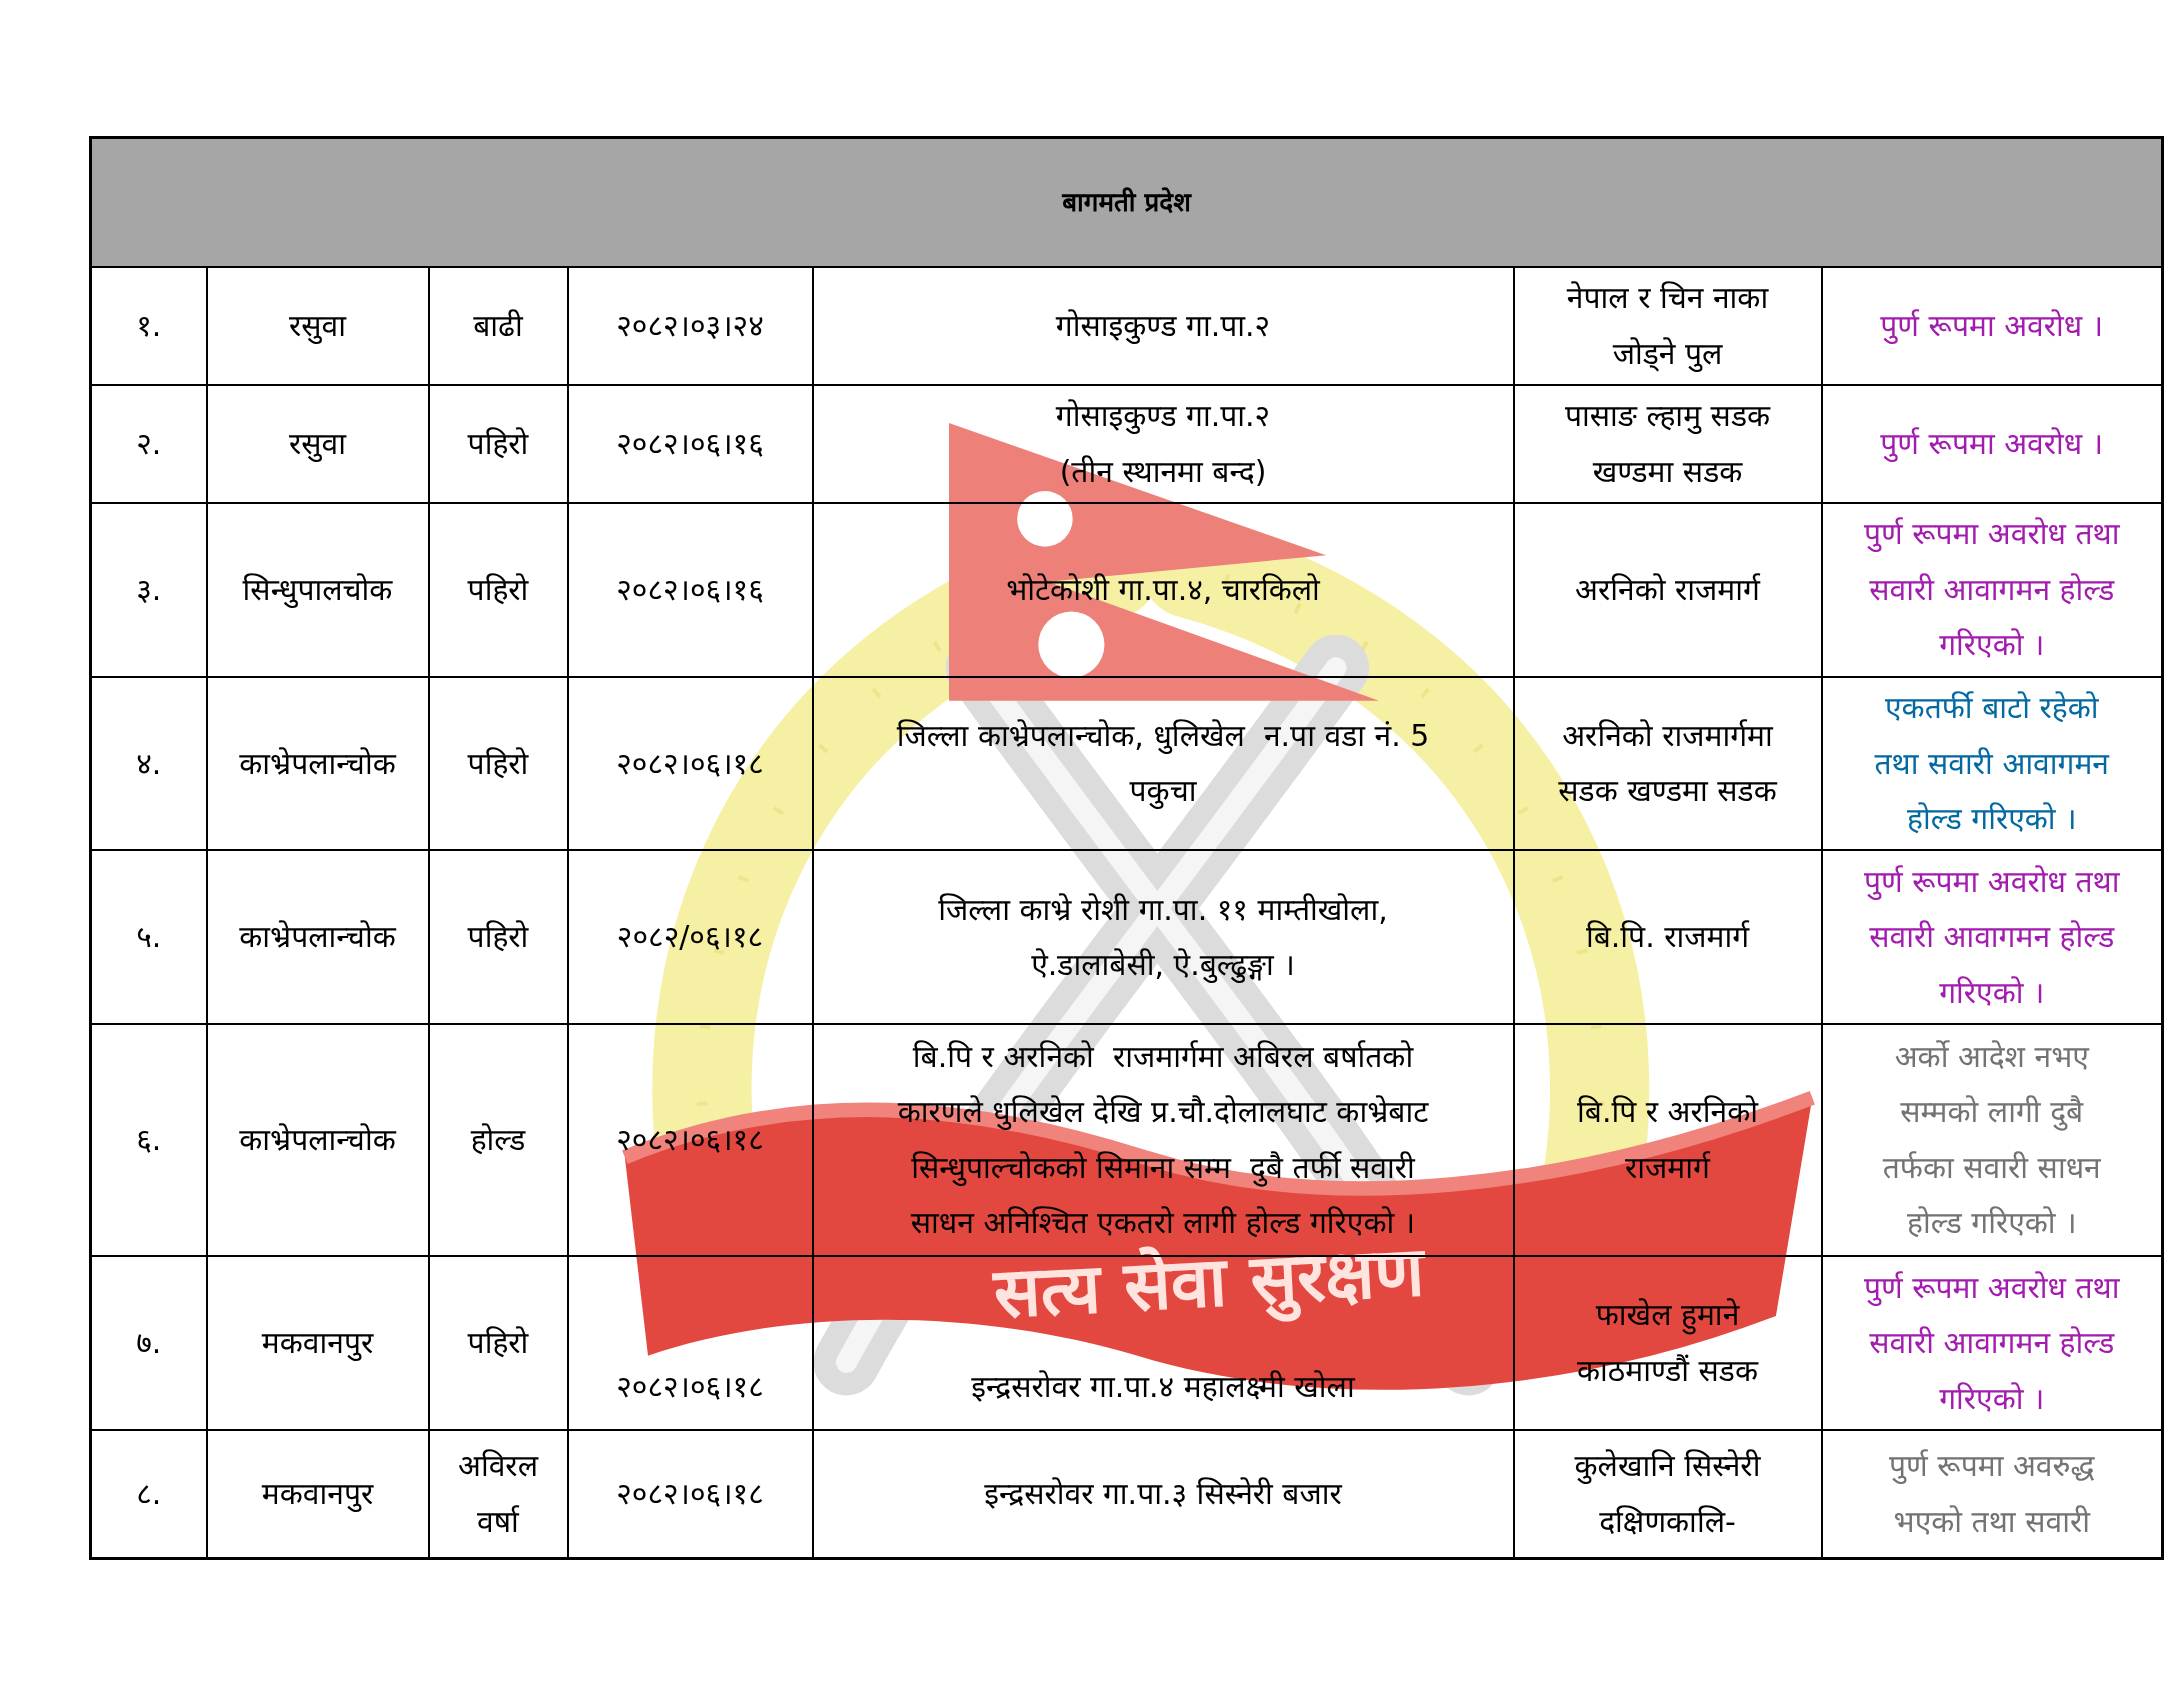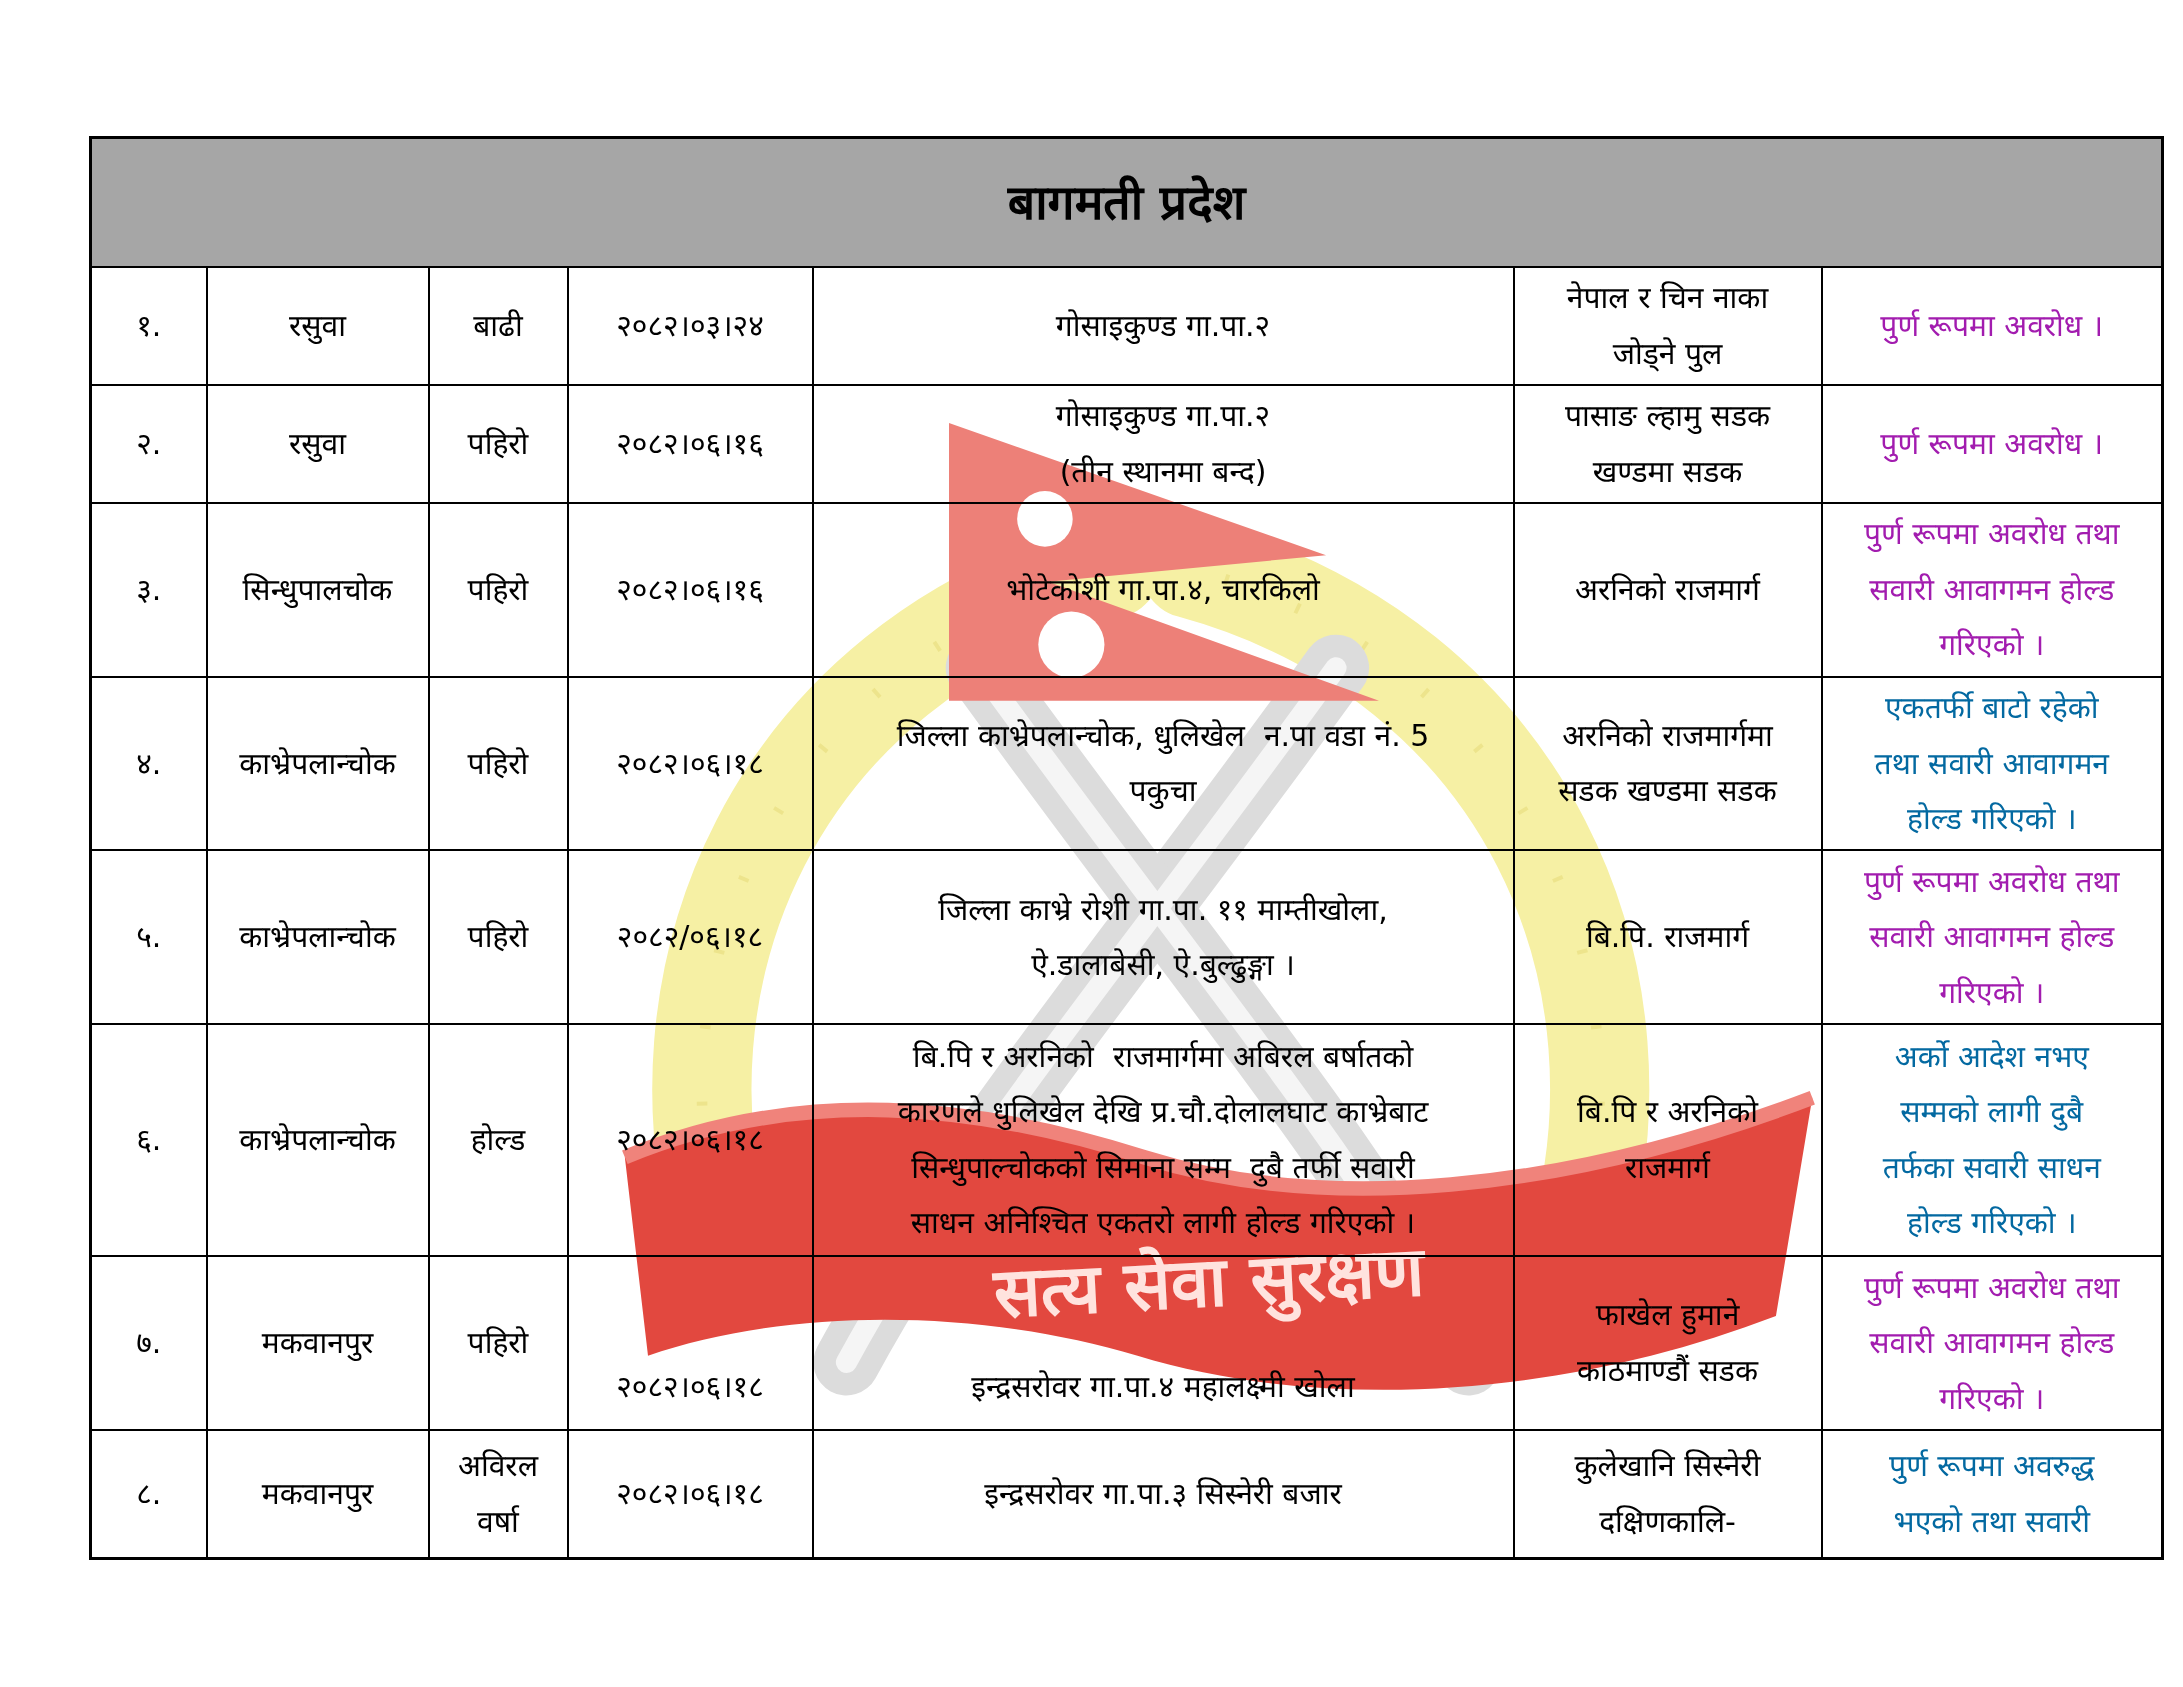--- a/index.html
+++ b/index.html
@@ -31,30 +31,30 @@
     vertical-align:middle;
     font-size:30px;
     line-height:1.85;
     color:#000;
     white-space:pre;
     padding:2.6px 6.6px;
     box-sizing:border-box;
   }
   td.title-cell{
     background:#A6A6A6;
-    font-size:48px;
+    font-size:26px;
     font-weight:bold;
     white-space:pre;
   }
   tr.title-row{height:129px;}
   tr.r1{height:114px;} tr.r2{height:116px;} tr.r3{height:167px;}
   tr.r4{height:173px;} tr.r5{height:165px;} tr.r6{height:232px;}
   tr.r7{height:149px;} tr.r8{height:129px;}
   td.c-darkred{color:#a21caf;}
-  td.c-brightred{color:#0369a1;}
+  td.c-brightred{color:#737373;}
   td.c-green{color:#0369a1;}
   td.vb{vertical-align:bottom;padding-bottom:14.6px;}
 </style>
 </head>
 <body>
 
 <div class="page">
 
   <svg class="watermark" viewBox="0 0 1950 1640" aria-hidden="true">
 

